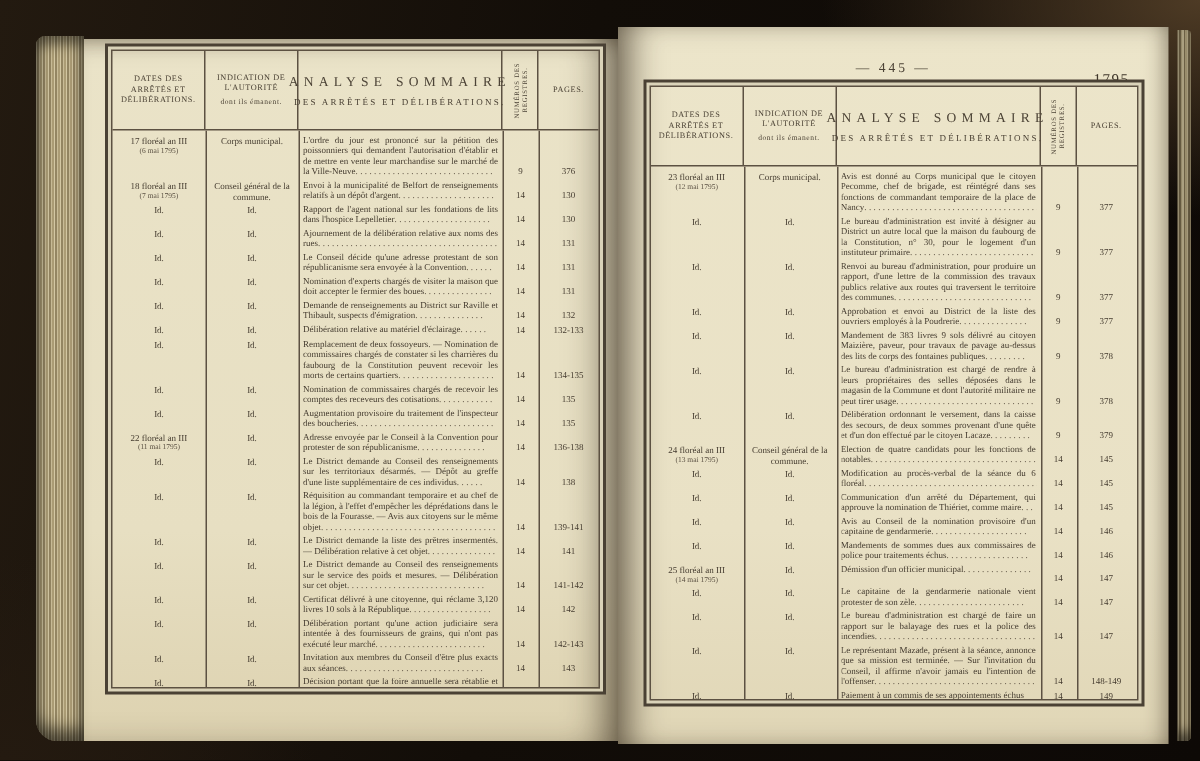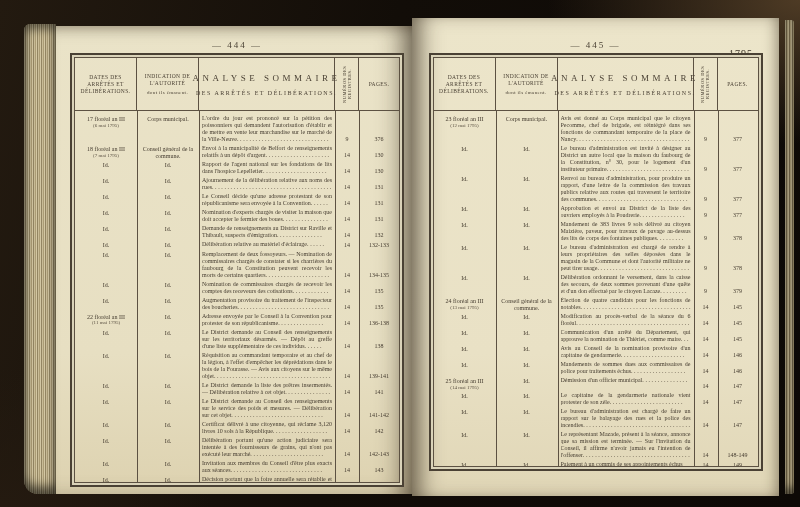--- a/index.html
+++ b/index.html
@@ -67,21 +67,20 @@
 </style>
 </head>
 <body>
 
 <div class="photo">
   <div class="book">
     <div class="edges-left"></div>
     <div class="edges-right"></div>
 
     <div class="page page-left">
-      <div class="pagenum">— 444 —</div>
       <div class="atable">
         <div class="thead">
           <div class="hc h-date">DATES DES ARRÊTÉS ET DÉLIBÉRATIONS.</div>
           <div class="hc h-auth">
             <span>INDICATION DE L'AUTORITÉ</span>
             <span class="h-sub">dont ils émanent.</span>
           </div>
           <div class="hc h-text">
             <span class="an-title">ANALYSE  SOMMAIRE</span>
             <span class="an-sub">DES ARRÊTÉS ET DÉLIBÉRATIONS.</span>

